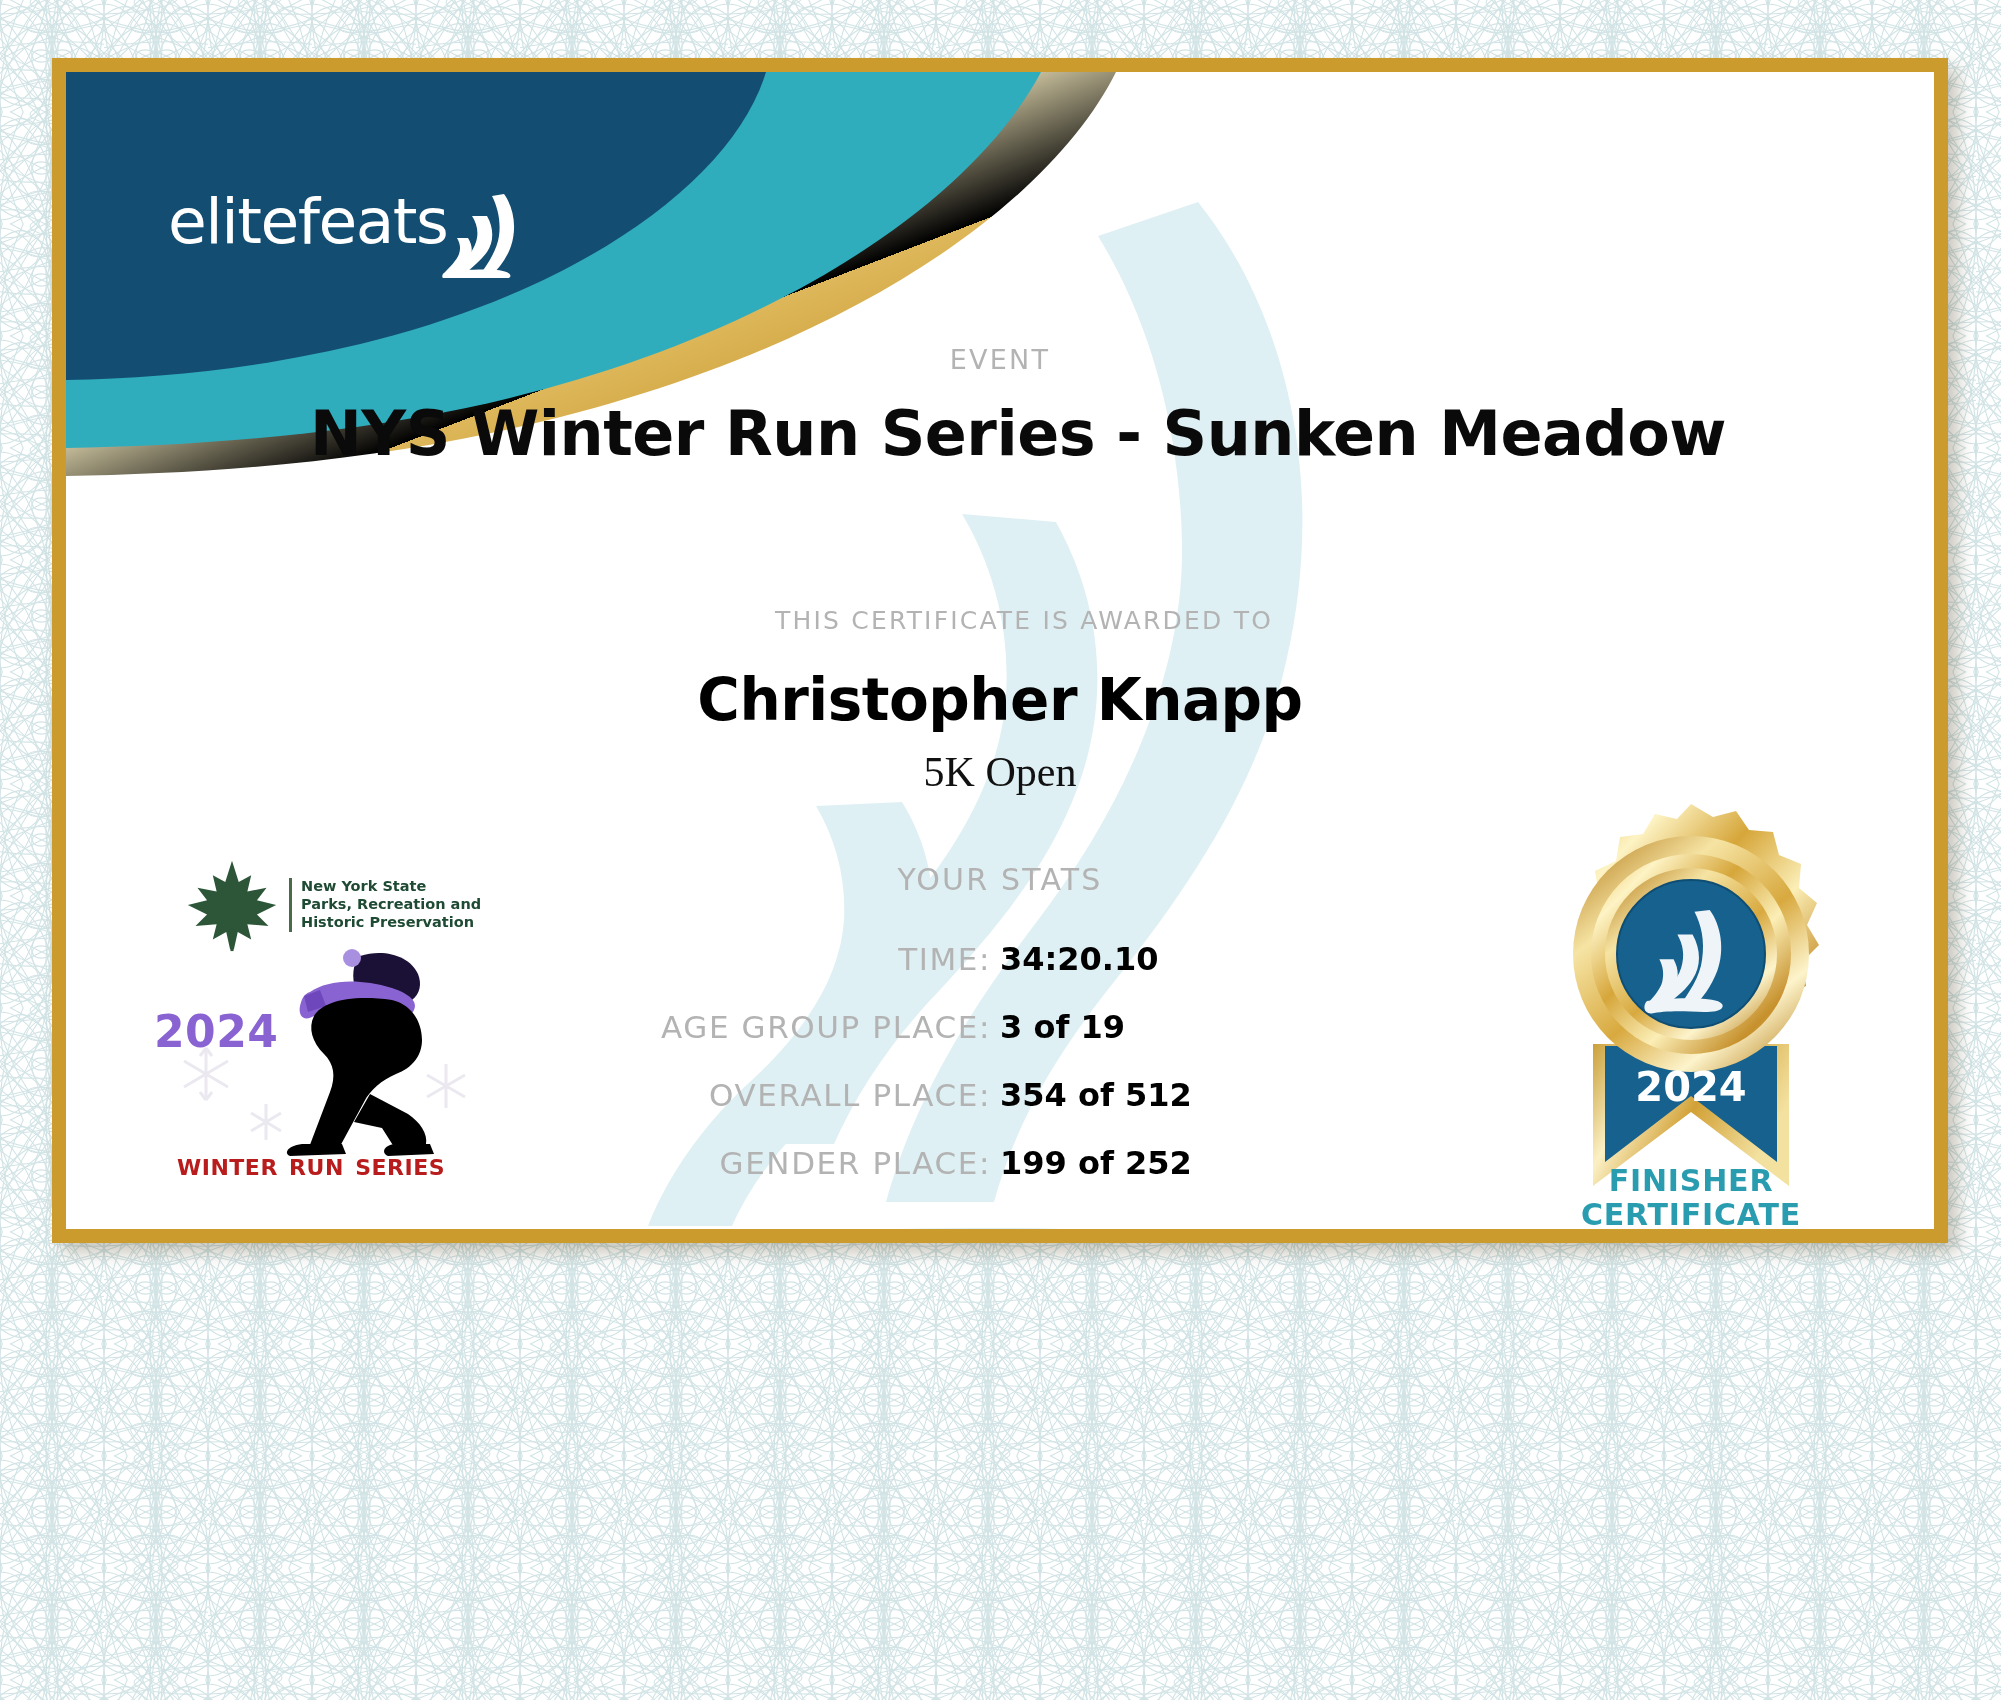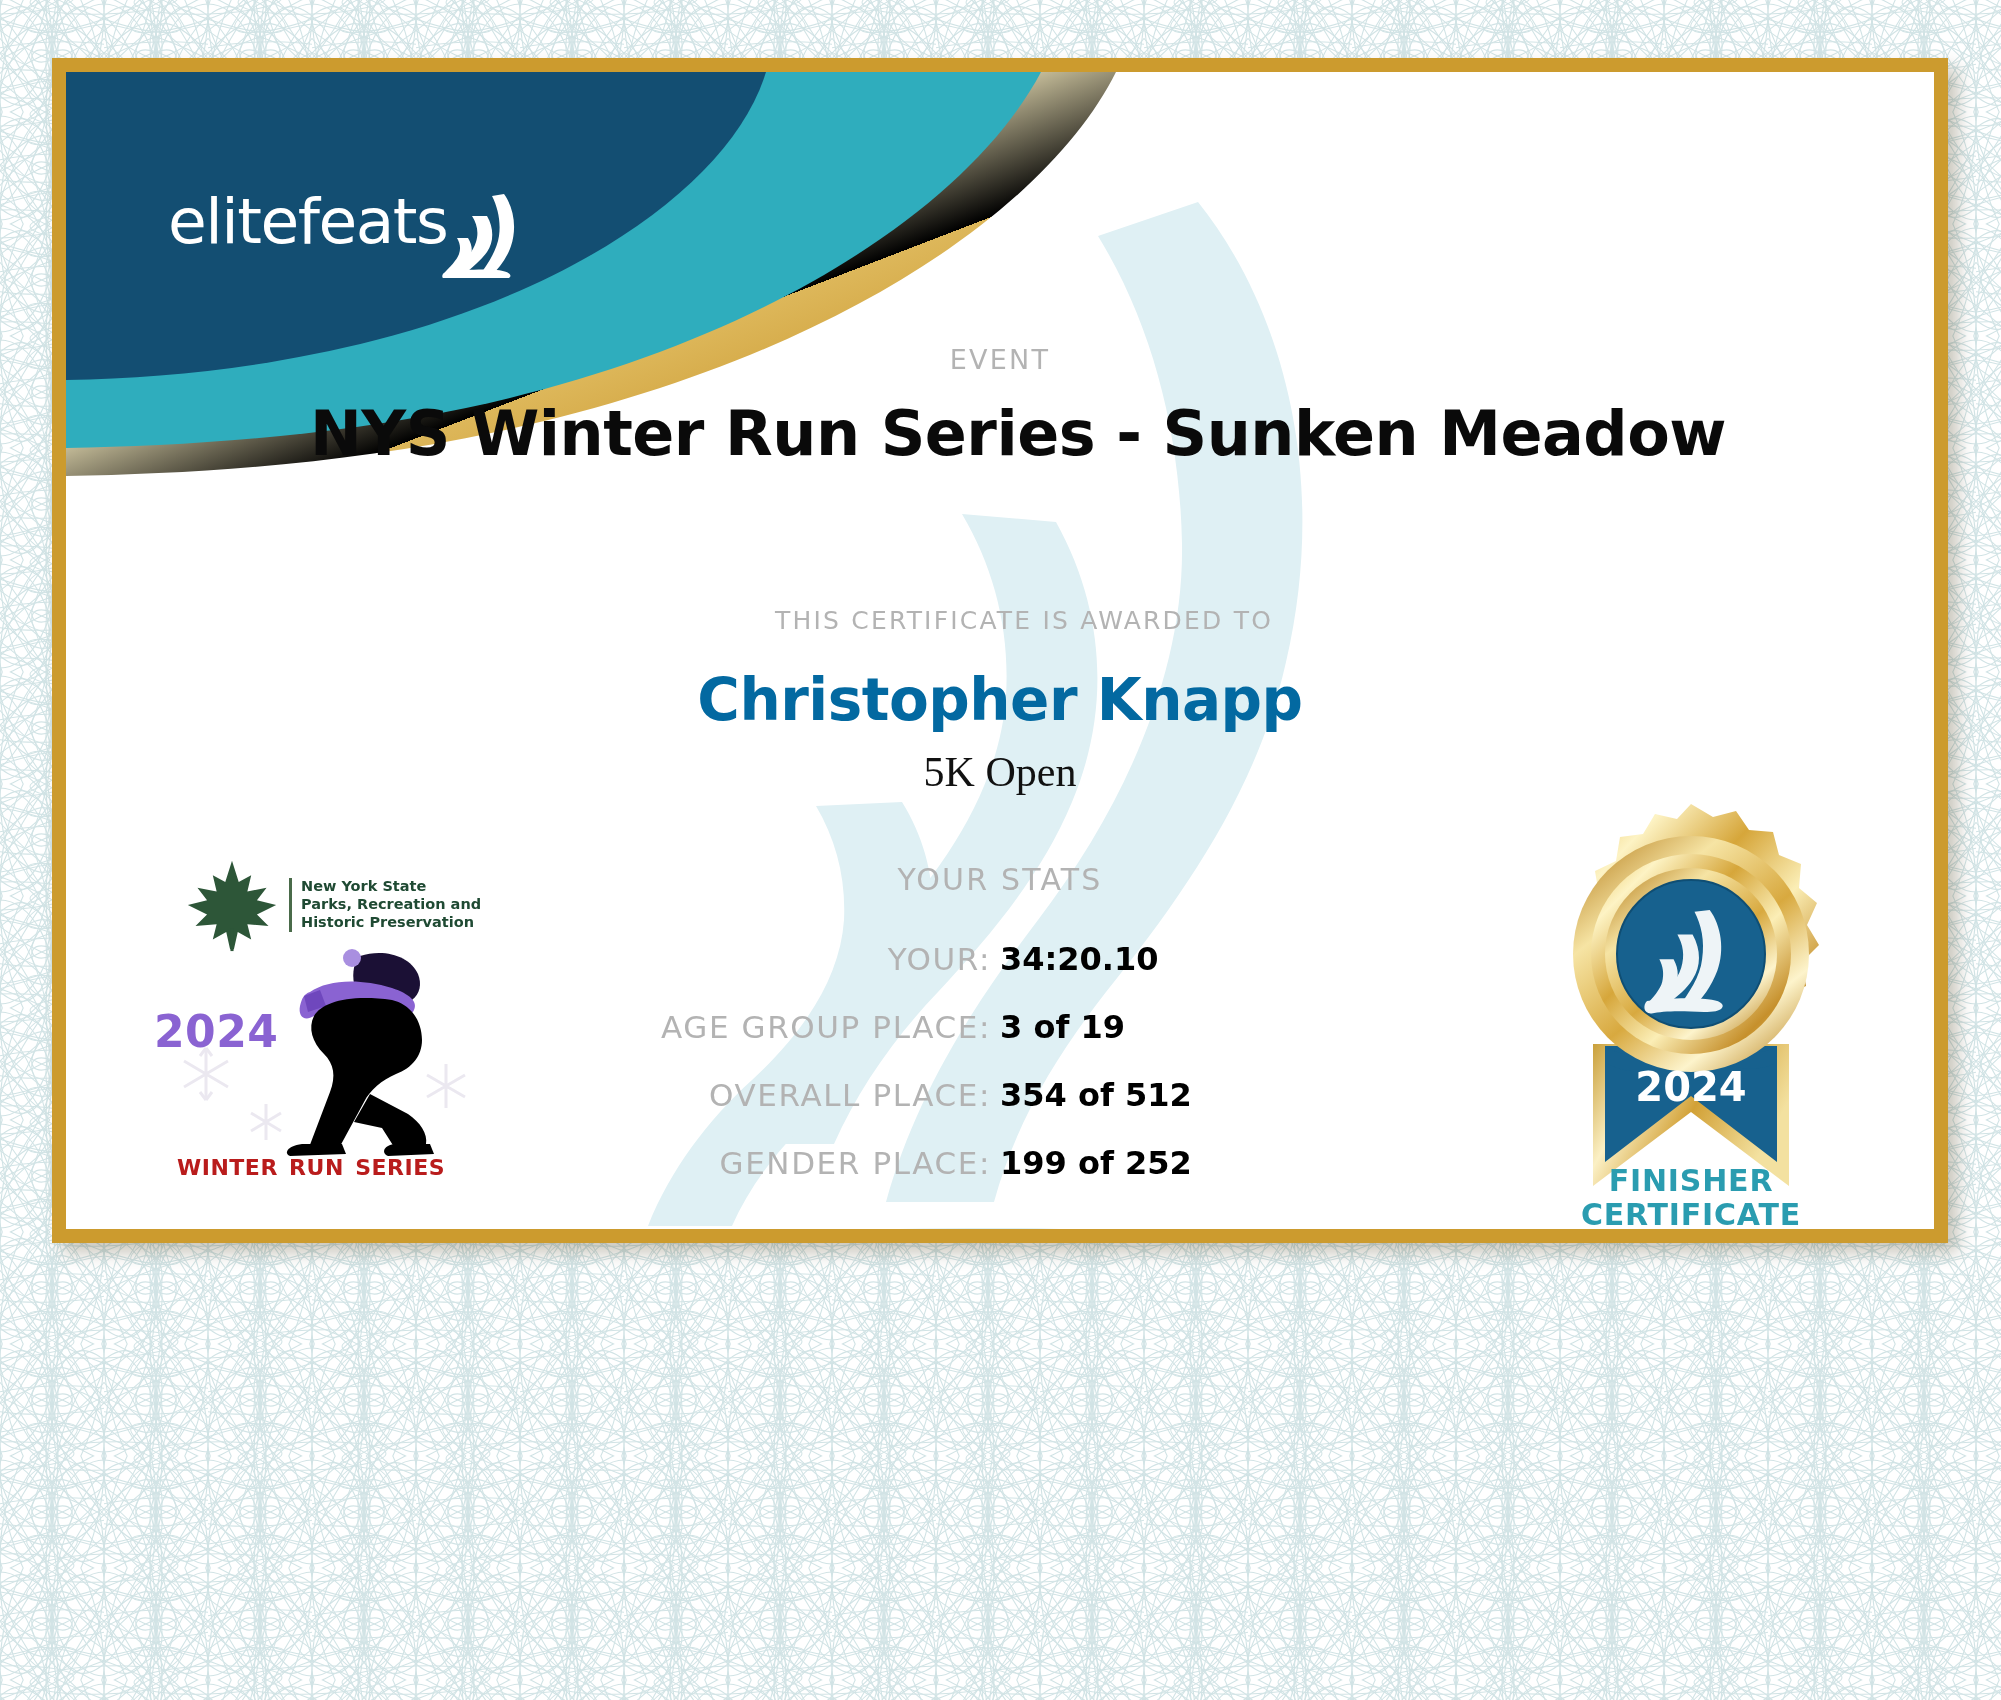--- a/index.html
+++ b/index.html
@@ -136,21 +136,21 @@
     top: 534px;
     text-align: center;
     font-size: 25px;
     padding-left: 48px;
   }
   #recipient-name {
     position: absolute;
     left: 0; right: 0;
     top: 594px;
     text-align: center;
-    color: #0369a1;
+    color: #000000;
     font-size: 58px;
     font-weight: 700;
     font-family: "DejaVu Sans", sans-serif;
     letter-spacing: -0.5px;
   }
   #division {
     position: absolute;
     left: 0; right: 0;
     top: 676px;
     text-align: center;
@@ -376,21 +376,21 @@
         <div id="awarded-label" class="lbl-muted">THIS CERTIFICATE IS AWARDED TO</div>
 
         <div id="recipient-name">Christopher Knapp</div>
 
         <div id="division">5K Open</div>
 
         <div id="stats-label" class="lbl-muted">YOUR STATS</div>
 
         <div id="stats-table">
           <div class="stat-row">
-            <div class="stat-key">YOUR:</div>
+            <div class="stat-key">TIME:</div>
             <div class="stat-val">34:20.10</div>
           </div>
           <div class="stat-row">
             <div class="stat-key">AGE GROUP PLACE:</div>
             <div class="stat-val">3 of 19</div>
           </div>
           <div class="stat-row">
             <div class="stat-key">OVERALL PLACE:</div>
             <div class="stat-val">354 of 512</div>
           </div>

